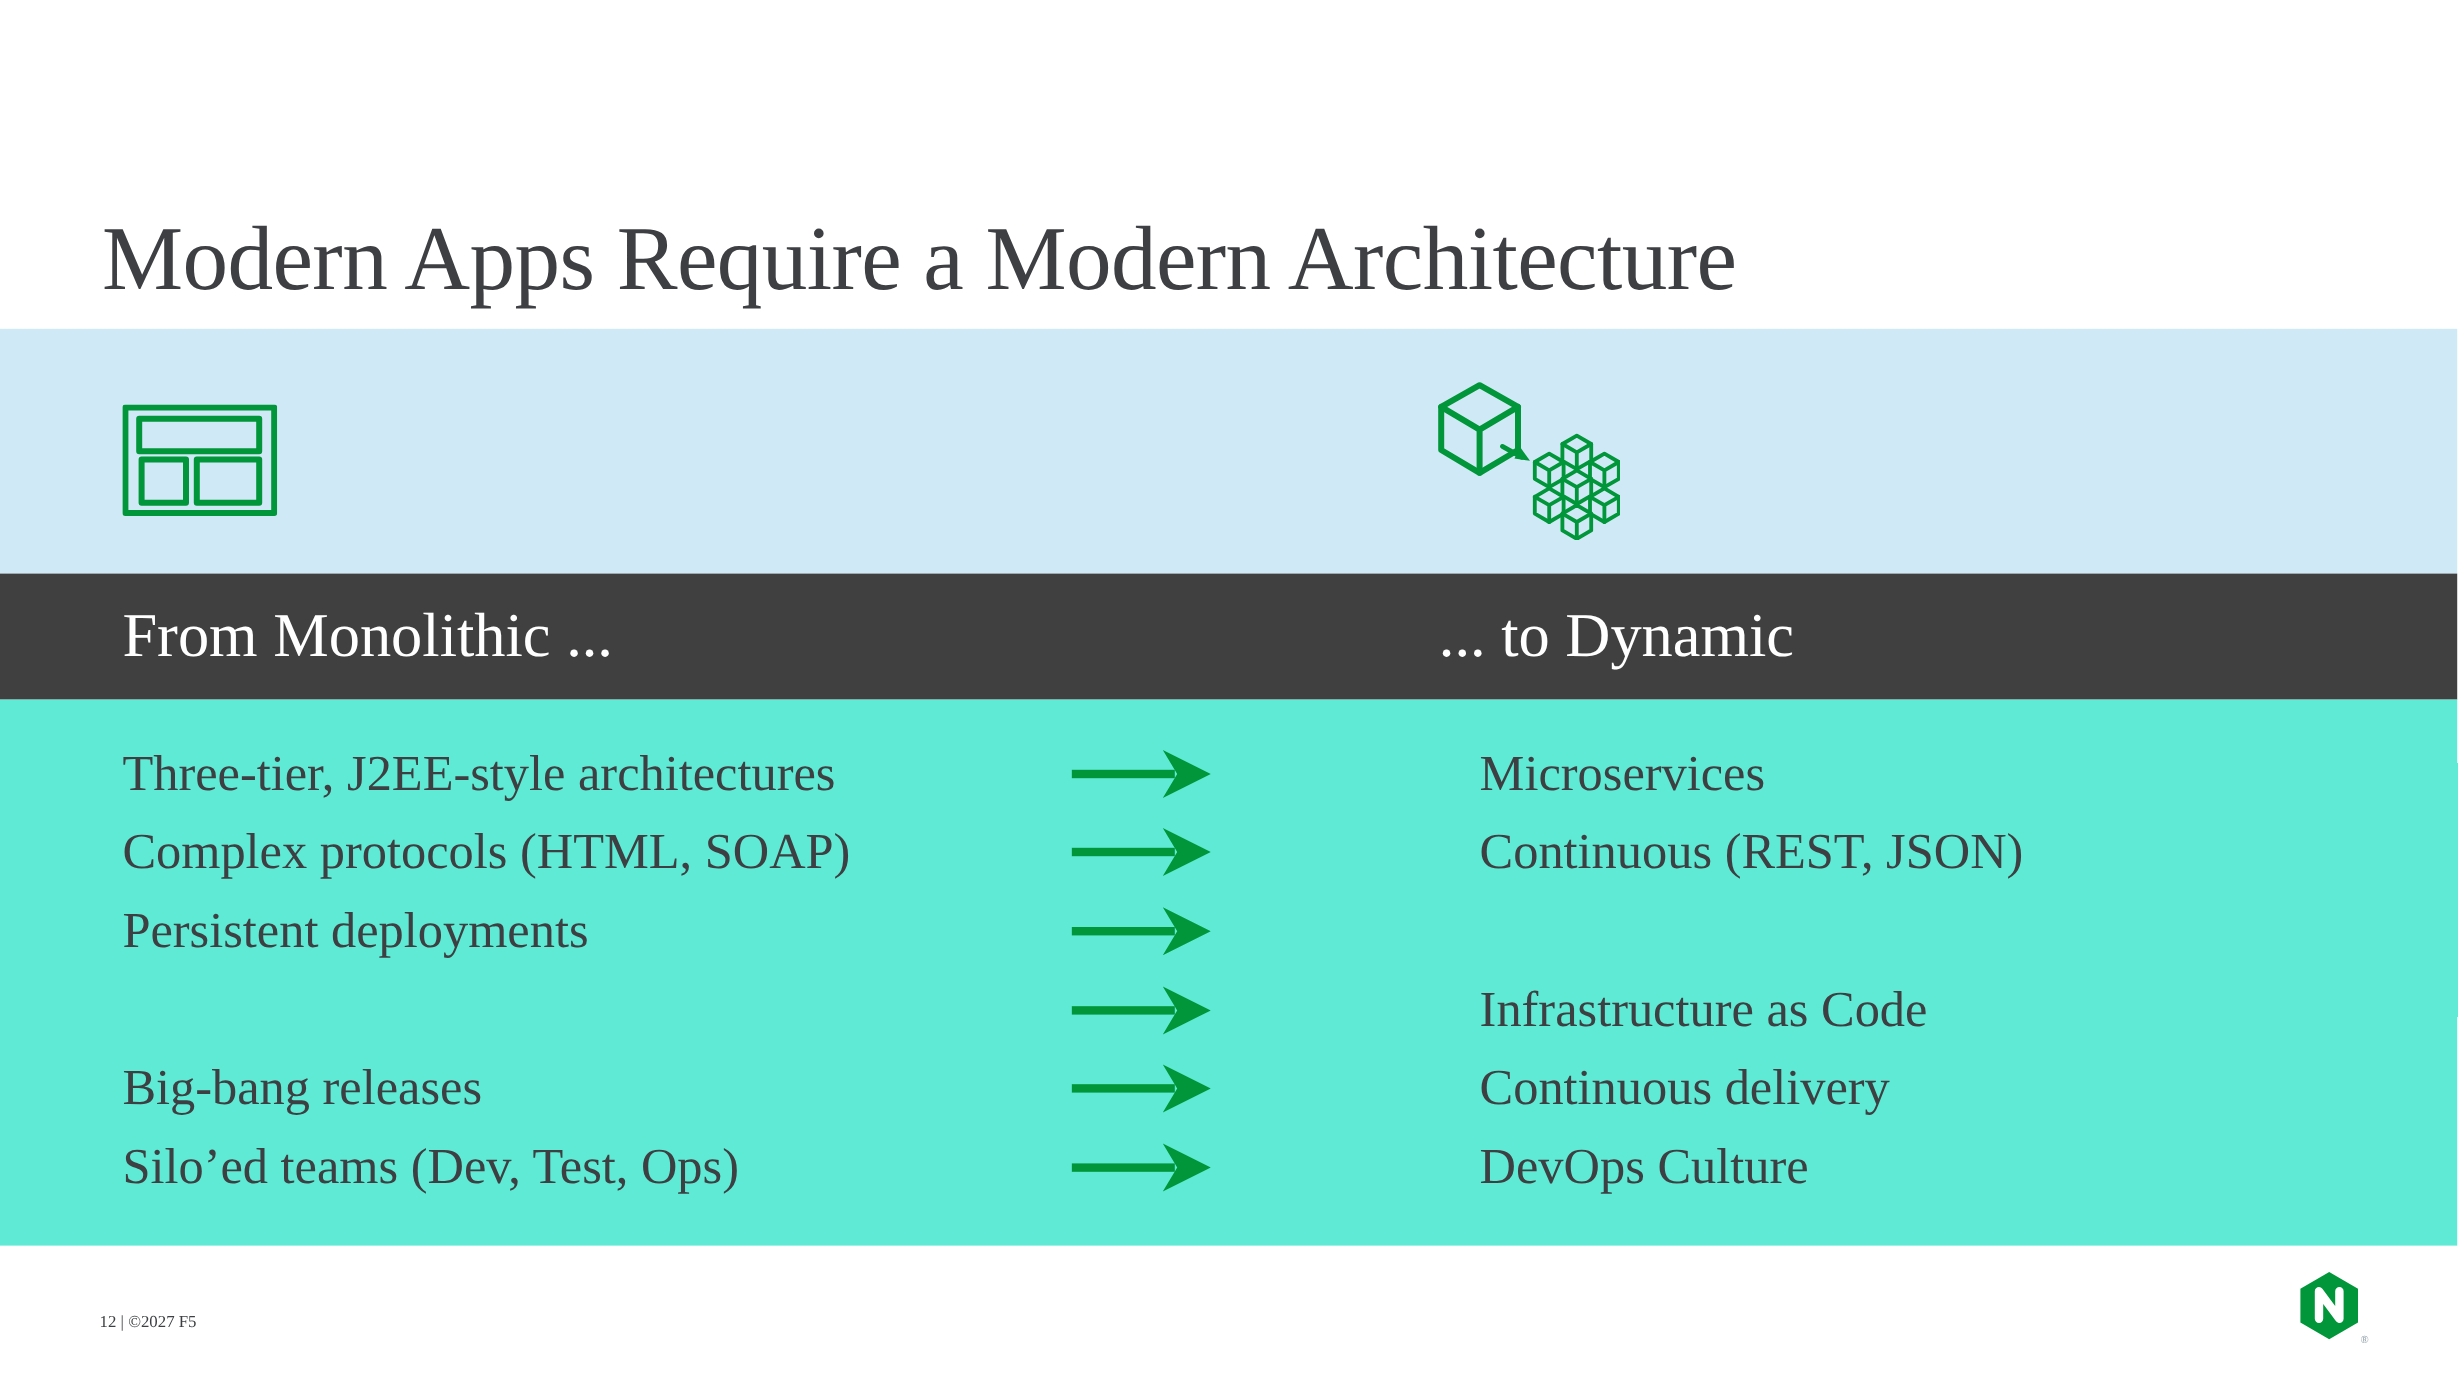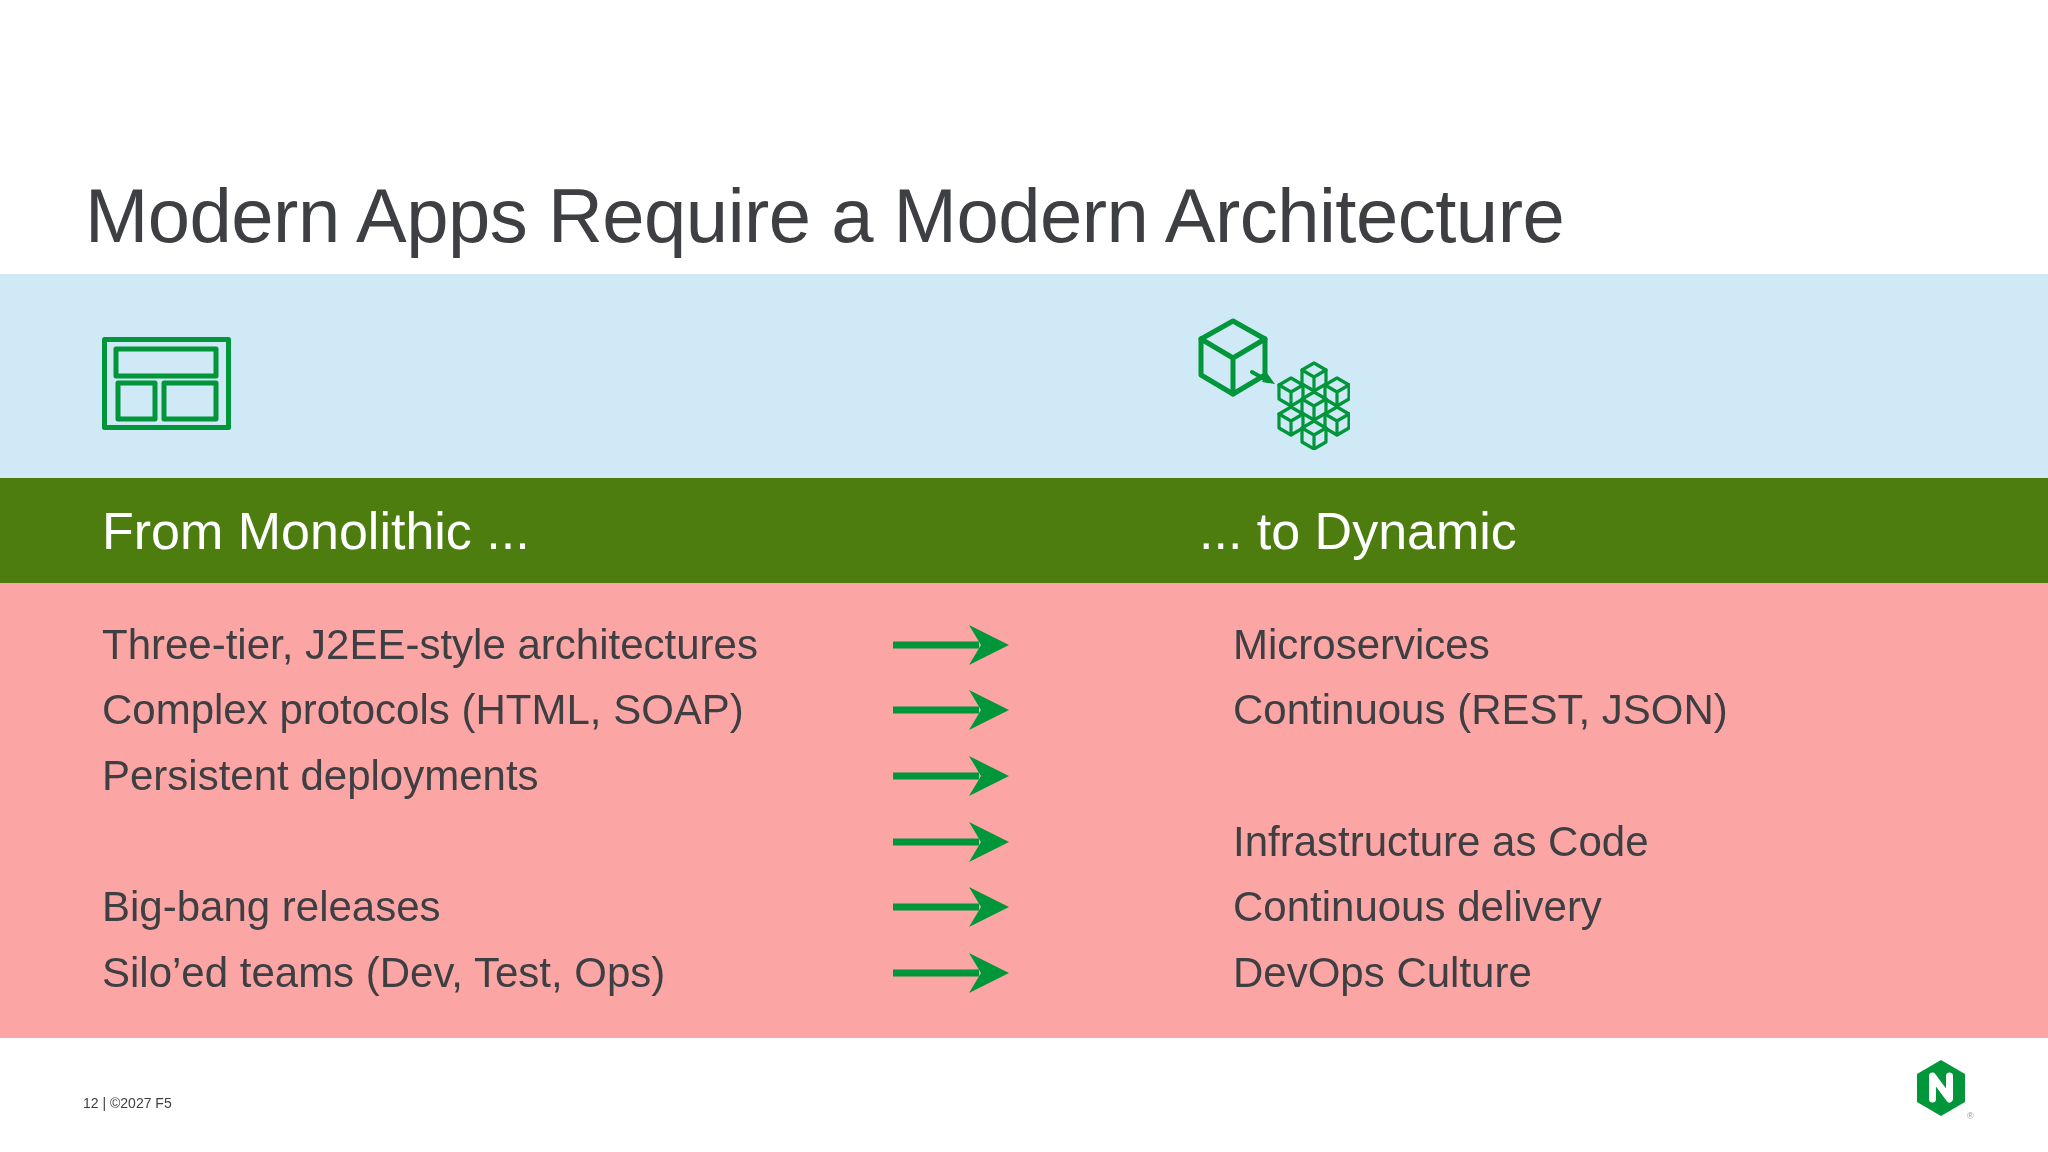--- a/index.html
+++ b/index.html
@@ -2,21 +2,21 @@
 <html><head>
 <meta charset="utf-8">
 <style>
   html, body { margin: 0; padding: 0; background: #ffffff; }
   .slide {
     position: relative;
     width: 2048px;
     height: 1152px;
     background: #ffffff;
     overflow: hidden;
-    font-family: Liberation Sans, sans-serif;
+    font-family: Liberation Serif, serif;
     color: #3d3f42;
     border-radius: 31px;
   }
   
   .title {
     position: absolute;
     left: 85px;
     top: 127px;
     font-size: 76px;
     line-height: 76px;
@@ -29,38 +29,38 @@
   .band-icons {
     position: absolute;
     left: 0; right: 0;
     top: 274px; height: 204px;
     background: #cfe9f6;
   }
   .banner {
     position: absolute;
     left: 0; right: 0;
     top: 478px; height: 105px;
-    background: #4d7c0f;
+    background: #404040;
   }
   .banner .banner-text {
     position: absolute;
     top: 0; height: 105px;
     display: flex; align-items: center;
     color: #ffffff;
     font-size: 52px;
     font-weight: 400;
     white-space: nowrap;
   }
   .banner .banner-left  { left: 102px; }
   .banner .banner-right { left: 1199px; }
   .band-rows {
     position: absolute;
     left: 0; right: 0;
     top: 583px; height: 455px;
-    background: #fca5a5;
+    background: #5eead4;
   }
   
   .rows {
     position: absolute;
     left: 102px; right: 0;
     top: 29px;
   }
   .row {
     position: relative;
     height: 65.6px;

